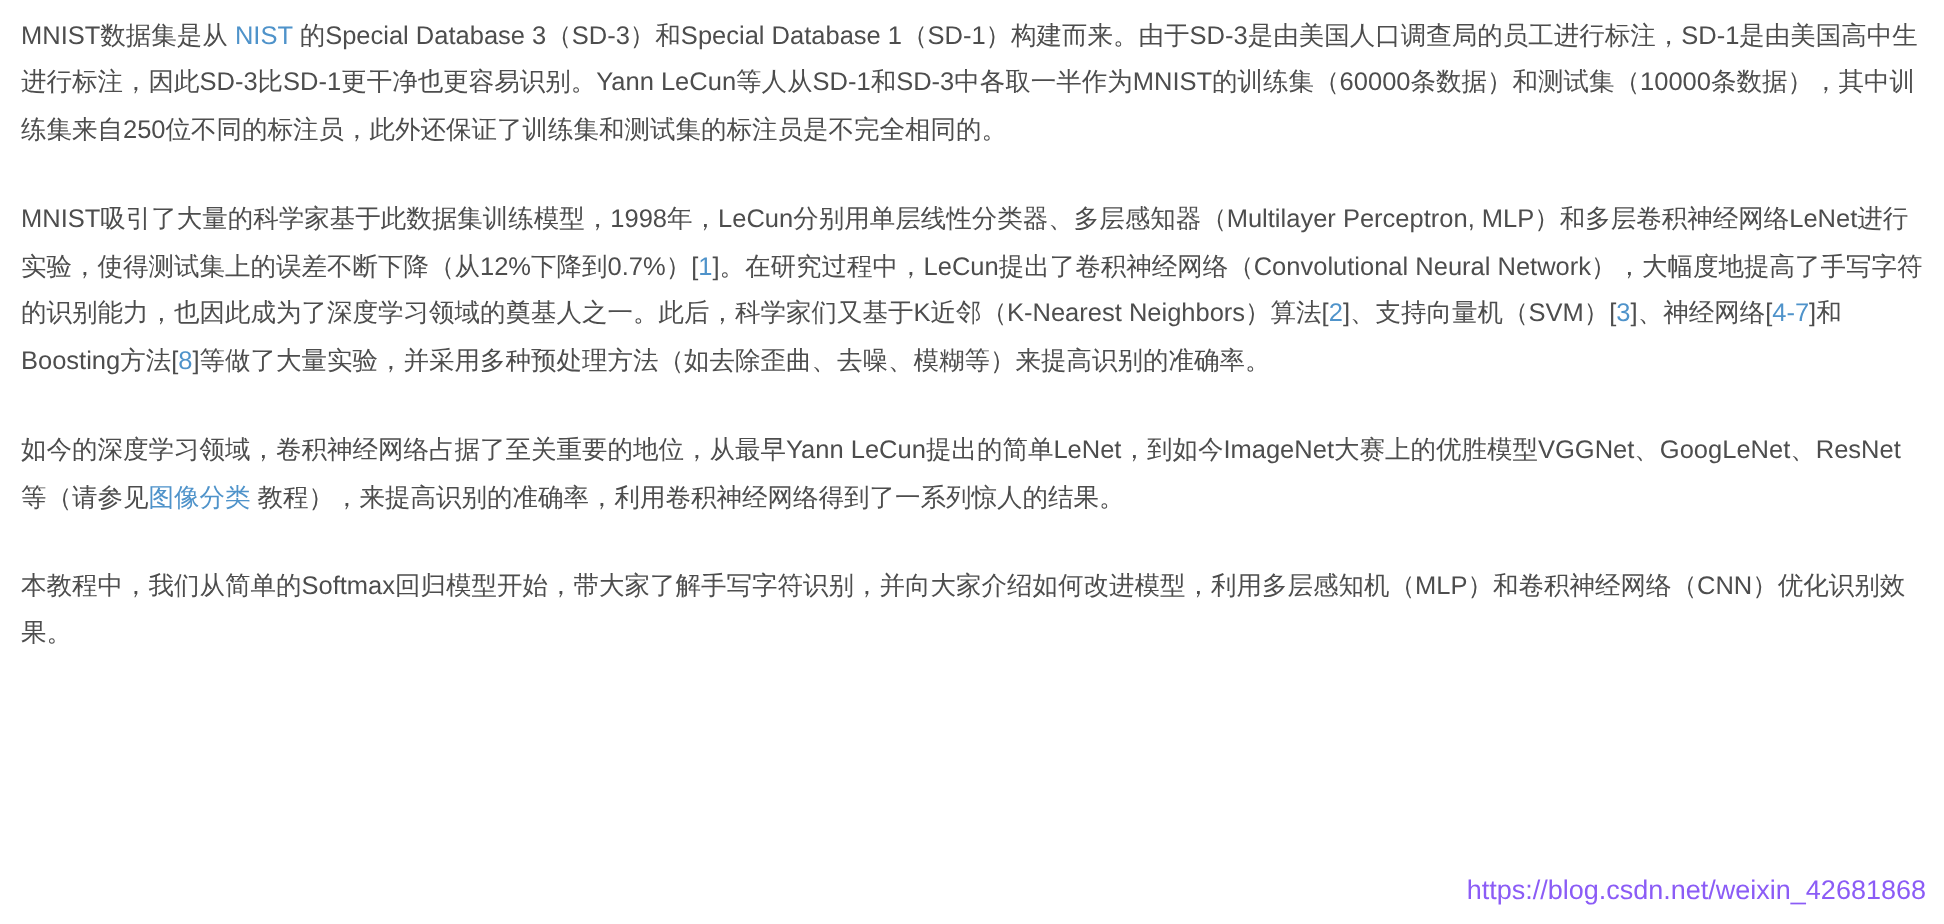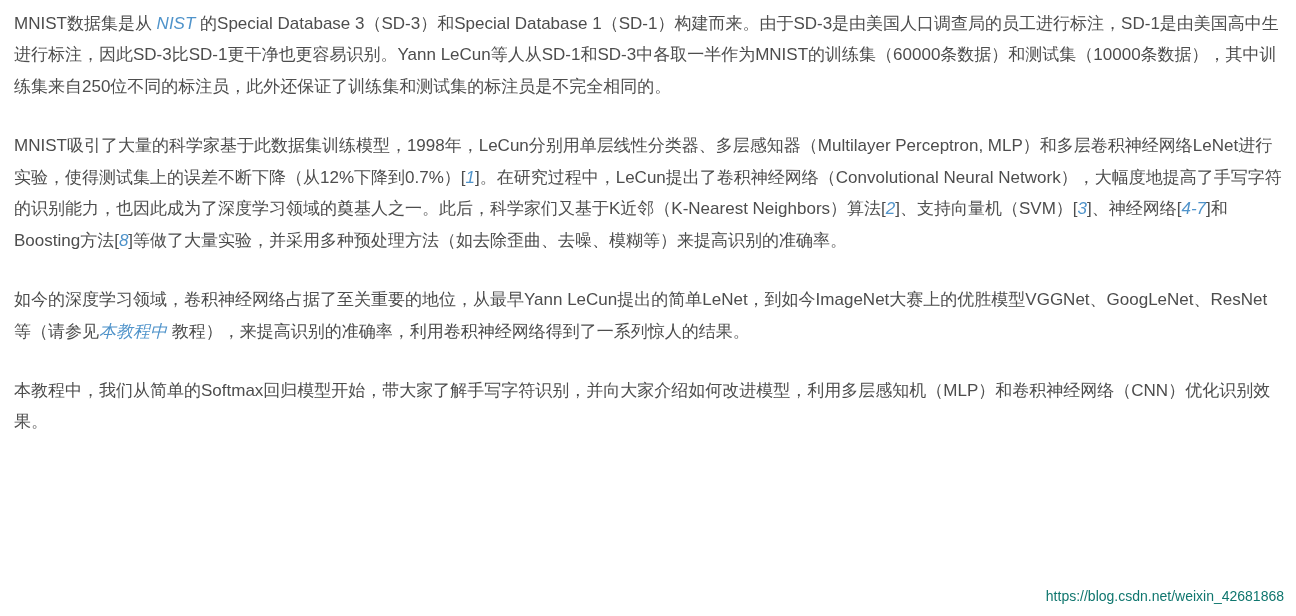--- a/index.html
+++ b/index.html
@@ -18,43 +18,42 @@
     }
     .para {
       margin-bottom: 28px;
     }
     .para:last-child {
       margin-bottom: 0;
     }
     a {
       color: #4f93ca;
       text-decoration: none;
-      font-style: italic;
     }
     .watermark {
       position: fixed;
       bottom: 6px;
       right: 12px;
-      color: #0f766e;
-      font-size: 14px;
+      color: #8b5cf6;
+      font-size: 18px;
       font-family: sans-serif;
     }
   </style>
 </head>
 <body>
 
 <p class="para">
   <span>MNIST数据集是从 </span><a href="#">NIST</a><span> 的Special Database 3（SD-3）和Special Database 1（SD-1）构建而来。由于SD-3是由美国人口调查局的员工进行标注，SD-1是由美国高中生进行标注，因此SD-3比SD-1更干净也更容易识别。Yann LeCun等人从SD-1和SD-3中各取一半作为MNIST的训练集（60000条数据）和测试集（10000条数据），其中训练集来自250位不同的标注员，此外还保证了训练集和测试集的标注员是不完全相同的。</span>
 </p>
 
 <p class="para">
   <span>MNIST吸引了大量的科学家基于此数据集训练模型，1998年，LeCun分别用单层线性分类器、多层感知器（Multilayer Perceptron, MLP）和多层卷积神经网络LeNet进行实验，使得测试集上的误差不断下降（从12%下降到0.7%）[</span><a href="#">1</a><span>]。在研究过程中，LeCun提出了卷积神经网络（Convolutional Neural Network），大幅度地提高了手写字符的识别能力，也因此成为了深度学习领域的奠基人之一。此后，科学家们又基于K近邻（K-Nearest Neighbors）算法[</span><a href="#">2</a><span>]、支持向量机（SVM）[</span><a href="#">3</a><span>]、神经网络[</span><a href="#">4-7</a><span>]和Boosting方法[</span><a href="#">8</a><span>]等做了大量实验，并采用多种预处理方法（如去除歪曲、去噪、模糊等）来提高识别的准确率。</span>
 </p>
 
 <p class="para">
-  <span>如今的深度学习领域，卷积神经网络占据了至关重要的地位，从最早Yann LeCun提出的简单LeNet，到如今ImageNet大赛上的优胜模型VGGNet、GoogLeNet、ResNet等（请参见</span><a href="#">本教程中</a><span> 教程），来提高识别的准确率，利用卷积神经网络得到了一系列惊人的结果。</span>
+  <span>如今的深度学习领域，卷积神经网络占据了至关重要的地位，从最早Yann LeCun提出的简单LeNet，到如今ImageNet大赛上的优胜模型VGGNet、GoogLeNet、ResNet等（请参见</span><a href="#">图像分类</a><span> 教程），来提高识别的准确率，利用卷积神经网络得到了一系列惊人的结果。</span>
 </p>
 
 <p class="para">
   <span>本教程中，我们从简单的Softmax回归模型开始，带大家了解手写字符识别，并向大家介绍如何改进模型，利用多层感知机（MLP）和卷积神经网络（CNN）优化识别效果。</span>
 </p>
 
 <div class="watermark">https://blog.csdn.net/weixin_42681868</div>
 
 </body></html>

